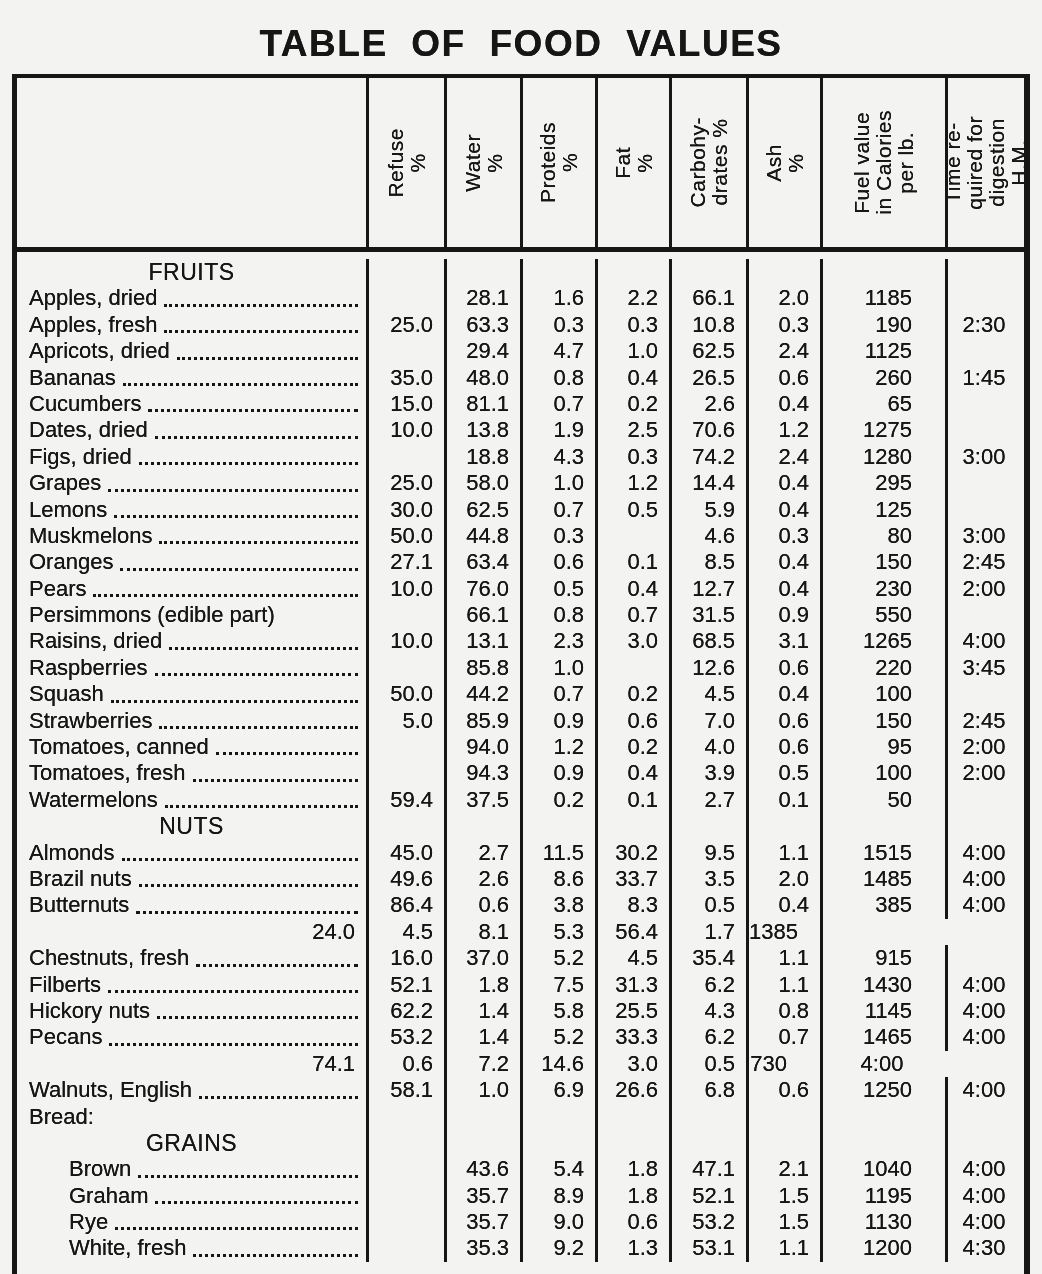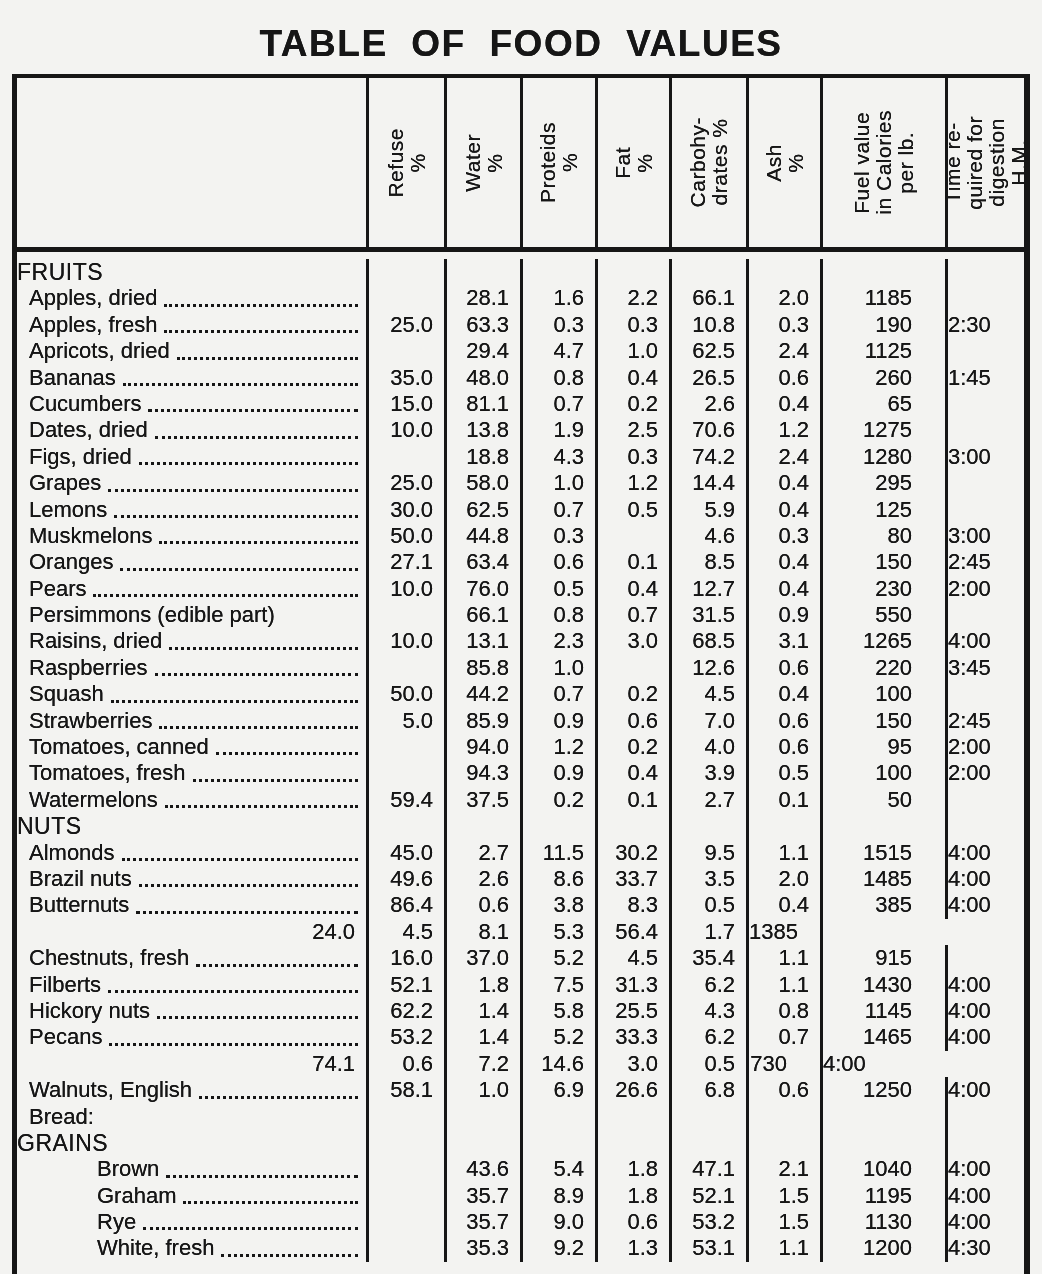--- a/index.html
+++ b/index.html
@@ -64,32 +64,32 @@
     display:grid;
     grid-template-columns:var(--cols);
     height:26.4px;
     font-size:22px;
     line-height:26.4px;
     text-shadow:0 0 0.5px var(--ink);
   }
   .cell{overflow:hidden;box-sizing:border-box;}
   .cell + .cell{border-left:3px solid var(--ink);}
   .namecell{display:flex;align-items:baseline;padding-left:12px;white-space:nowrap;}
-  .namecell.sec{display:block;padding-left:0;font-size:23px;letter-spacing:0.5px;}
-  .namecell.indent{padding-left:80px;}
+  .namecell.sec{display:block;text-align:center;padding-left:0;font-size:23px;letter-spacing:0.5px;}
+  .namecell.indent{padding-left:52px;}
   .leader{
     flex:1;
     min-width:10px;
     border-bottom:3px dotted var(--ink);
     margin:0 8px 5px 7px;
     align-self:flex-end;
   }
   .v{text-align:right;padding-right:11px;white-space:nowrap;}
   .v.fuel{padding-right:33px;}
-  .v.time{text-align:left;padding-right:4px;}
+  .v.time{text-align:center;padding-right:4px;}
 </style>
 </head>
 <body>
 
 <div class="page">
   <div class="title">TABLE OF FOOD VALUES</div>
   <div class="table">
     <div class="hrow" id="hrow">
       <div class="hcell"></div>
     <div class="hcell">

